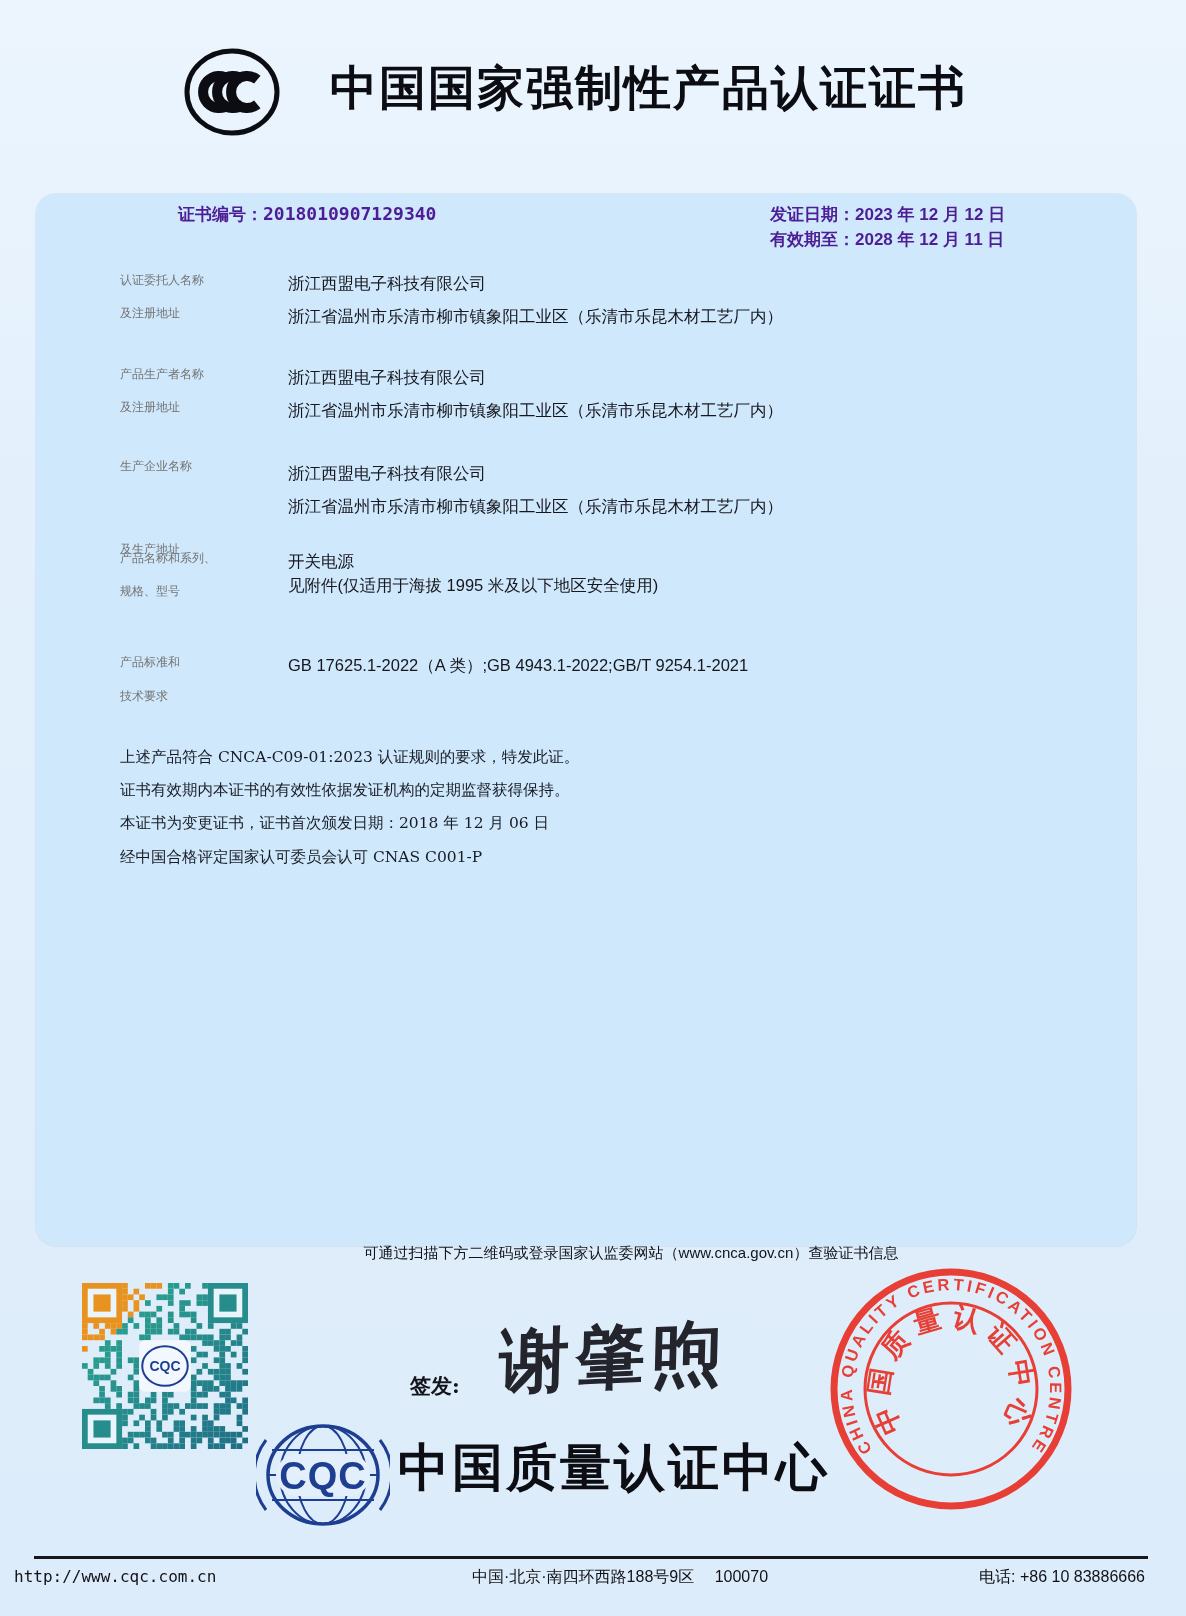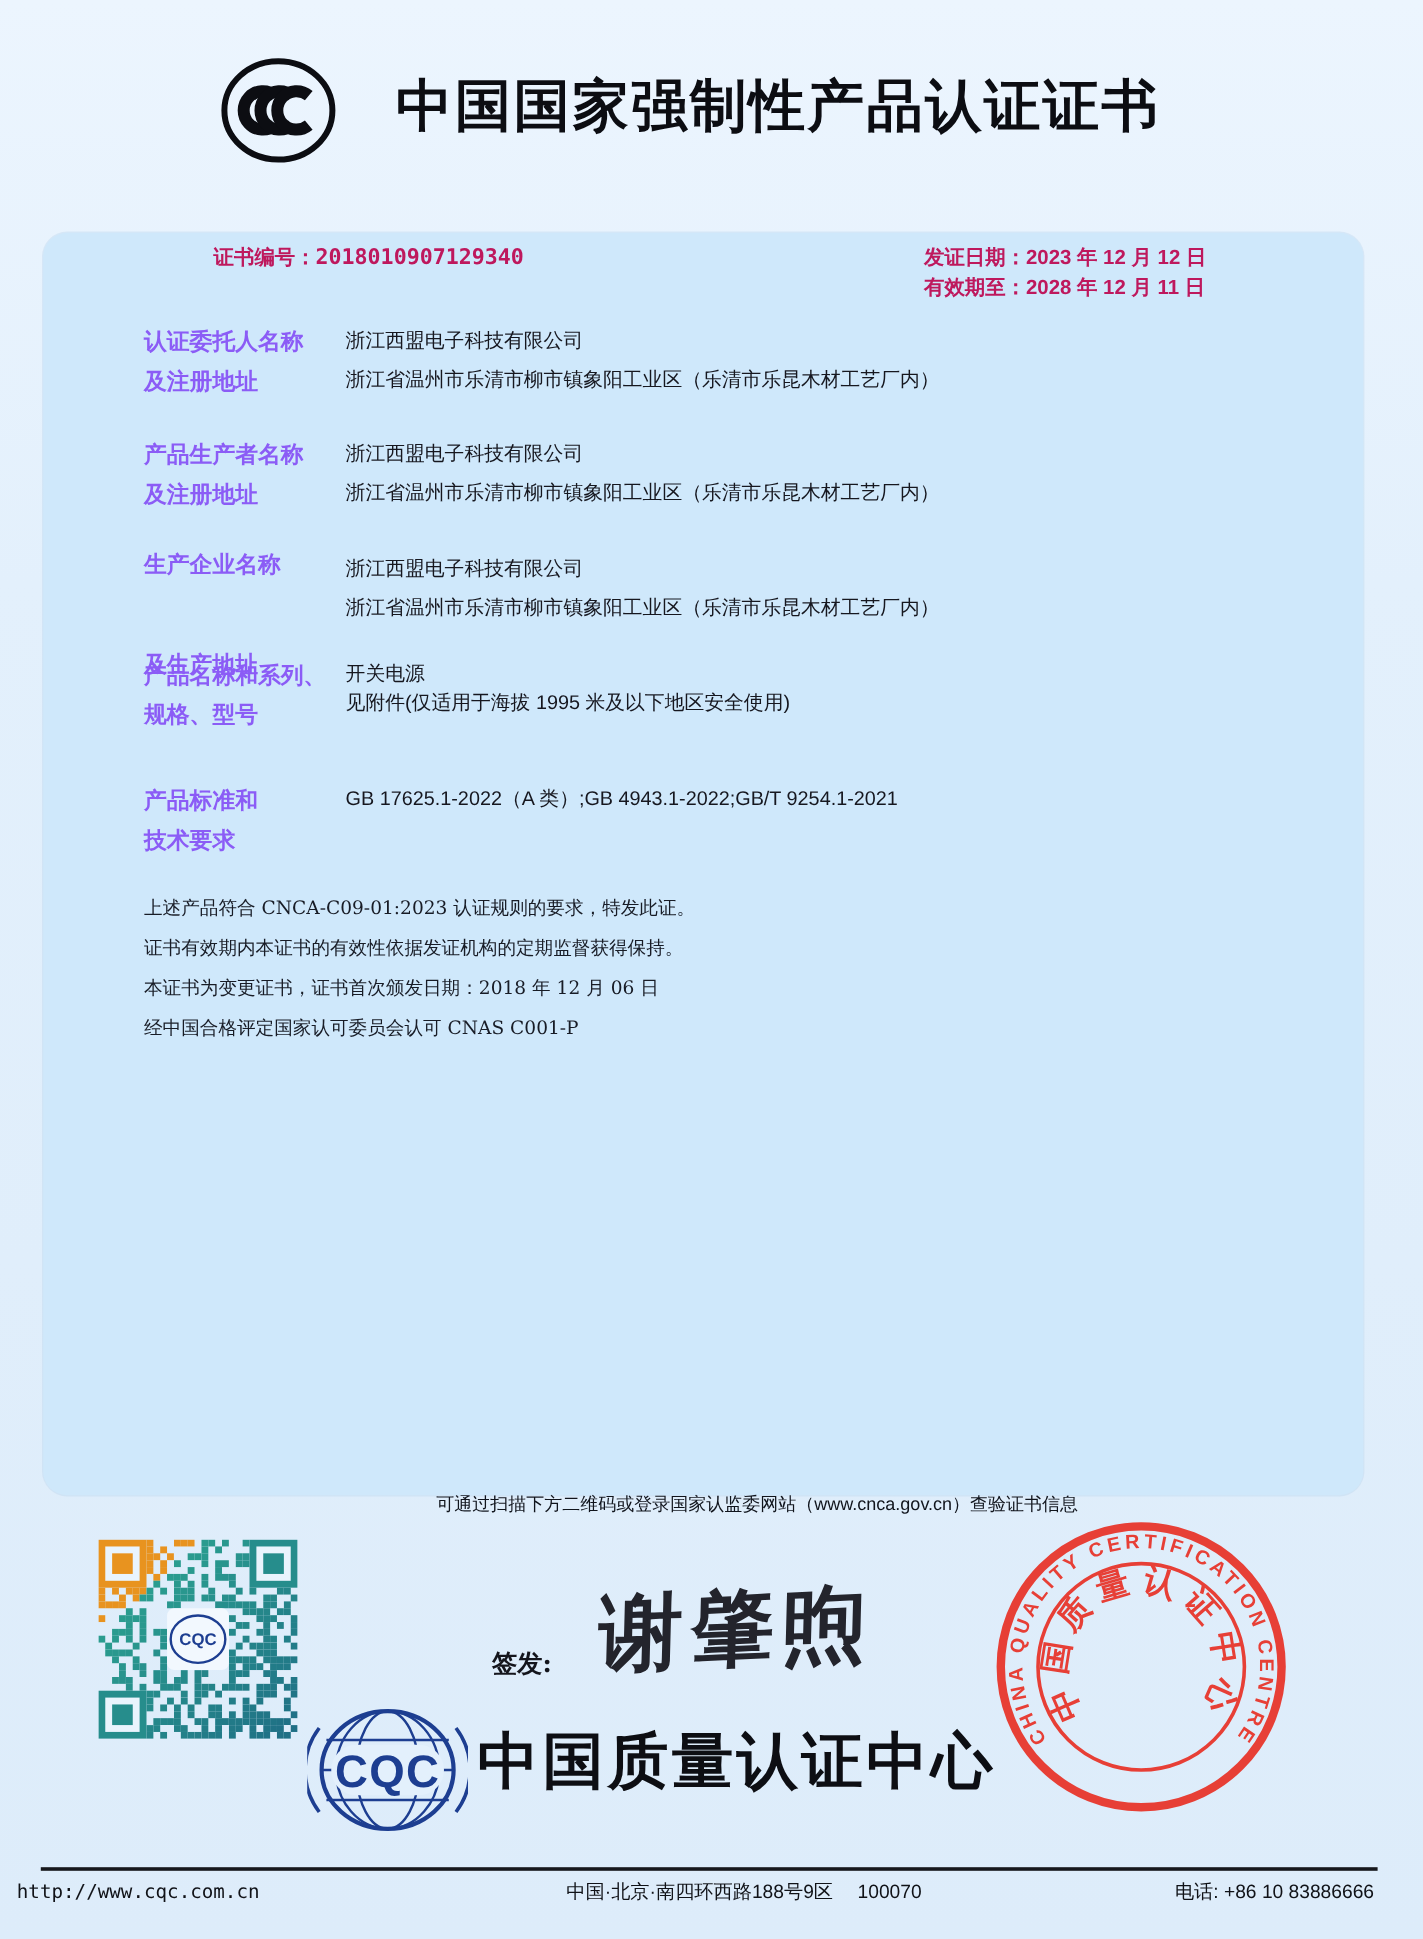--- a/index.html
+++ b/index.html
@@ -9,22 +9,22 @@
     font-family:"Liberation Sans",sans-serif;color:#15161d;
   }
   .abs{position:absolute;}
   
   .cert-title{font-size:47px;font-weight:900;letter-spacing:2px;color:#0c0d12;white-space:nowrap;}
   
   .panel{
     left:36px;top:194px;width:1100px;height:1052px;background:#cfe8fb;border-radius:20px;
     box-shadow:0 0 0 1px rgba(180,210,235,.35);
   }
-  .meta-line{font-size:17px;font-weight:700;white-space:nowrap;color:#be185d;text-align:center;}
-  .f-label{font-size:19px;font-weight:700;color:#8b5cf6;white-space:nowrap;}
+  .meta-line{font-size:17px;font-weight:700;white-space:nowrap;color:#4c1d95;text-align:center;}
+  .f-label{font-size:12px;font-weight:400;color:#737373;white-space:nowrap;}
   .f-value{font-size:16.5px;font-weight:500;color:#16171f;white-space:nowrap;}
   .para{font-size:15.5px;font-family:"DejaVu Serif","Liberation Serif",serif;color:#181c26;white-space:nowrap;}
   .note{font-size:15px;color:#10141c;text-align:center;width:100%;margin-left:38px;}
   
   .sign-label{font-size:21px;font-weight:600;font-family:"DejaVu Serif",serif;color:#14151c;}
   .signature{
     font-size:70px;font-weight:600;color:#23242c;white-space:nowrap;
     font-family:"DejaVu Serif","Liberation Serif",serif;
     transform:rotate(-2.5deg) skewX(-4deg);transform-origin:left bottom;letter-spacing:6px;
   }

